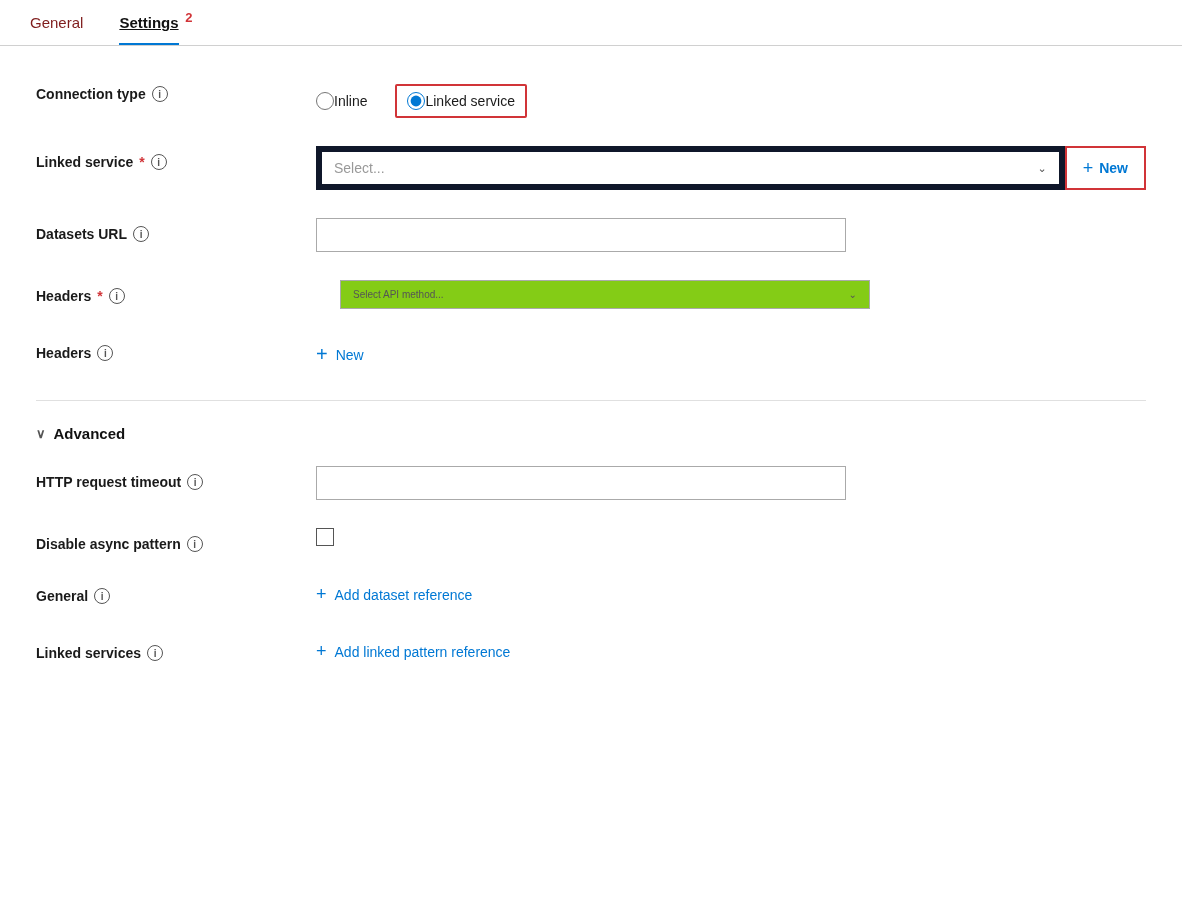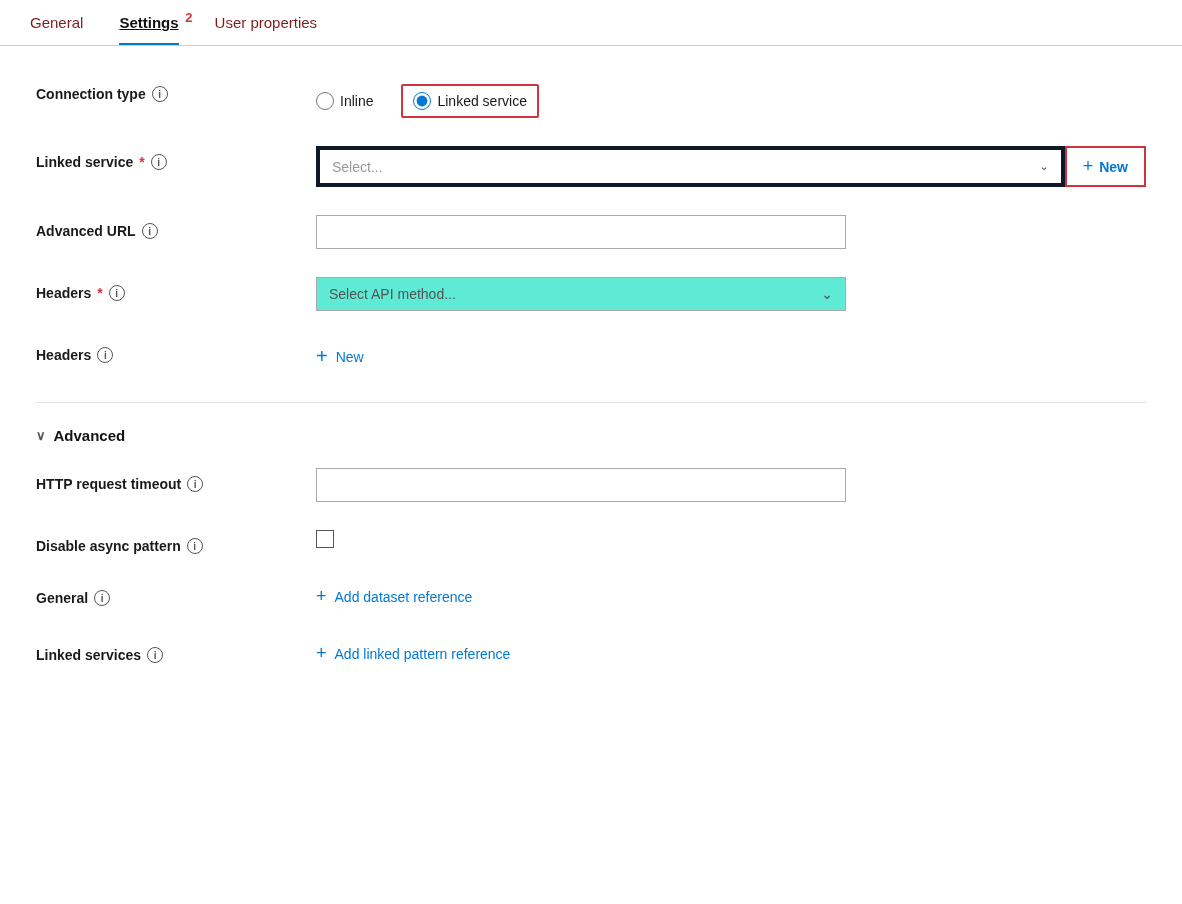--- a/index.html
+++ b/index.html
@@ -88,21 +88,21 @@
     
     .radio-group {
       display: flex;
       align-items: center;
       gap: 28px;
       padding-top: 6px;
     }
     .radio-option {
       display: flex;
       align-items: center;
-      gap: 6px;
+      gap: 0;
       cursor: pointer;
     }
     .radio-option input[type="radio"] {
       width: 18px;
       height: 18px;
       accent-color: #0078d4;
       cursor: pointer;
     }
     .radio-label {
       font-size: 14px;
@@ -119,21 +119,21 @@
     }
 
     
     .select-wrapper {
       display: flex;
       align-items: stretch;
       gap: 0;
     }
     .select-field {
       flex: 1;
-      border: 4px solid #0f172a;
+      border: 6px solid #0f172a;
       padding: 8px 12px;
       font-size: 14px;
       color: #999;
       display: flex;
       align-items: center;
       justify-content: space-between;
       cursor: pointer;
       background: #fff;
     }
     .select-field .chevron {
@@ -167,27 +167,28 @@
       font-size: 14px;
       outline: none;
       background: #fff;
     }
 
     
     .method-select {
       width: 530px;
       border: 1px solid #aaa;
       padding: 8px 12px;
-      font-size: 14px;
+      font-size: 10px;
       color: #555;
-      background: #5eead4;
+      background: #84cc16;
       display: flex;
       align-items: center;
       justify-content: space-between;
       cursor: pointer;
+      margin-left: 24px;
     }
 
     
     .add-new-btn {
       display: flex;
       align-items: center;
       gap: 8px;
       color: #0078d4;
       font-size: 14px;
       cursor: pointer;
@@ -258,23 +259,20 @@
 </head>
 <body>
 
 <div class="tabs">
   <div class="tab">
     <span>General</span>
   </div>
   <div class="tab active">
     <span>Settings</span>
     <span class="tab-badge">2</span>
-  </div>
-  <div class="tab">
-    <span>User properties</span>
   </div>
 </div>
 
 <div class="content">
 
   <div class="form-row">
     <div class="form-label">
       <span>Connection type</span>
       <span class="info-icon">i</span>
     </div>
@@ -311,21 +309,21 @@
         <button class="new-button">
           <span class="plus-icon">+</span>
           <span>New</span>
         </button>
       </div>
     </div>
   </div>
 
   <div class="form-row">
     <div class="form-label">
-      <span>Advanced URL</span>
+      <span>Datasets URL</span>
       <span class="info-icon">i</span>
     </div>
     <div class="form-control">
       <input type="text" class="text-input" value="" style="">
     </div>
   </div>
 
   <div class="form-row">
     <div class="form-label">
       <span>Headers</span>

